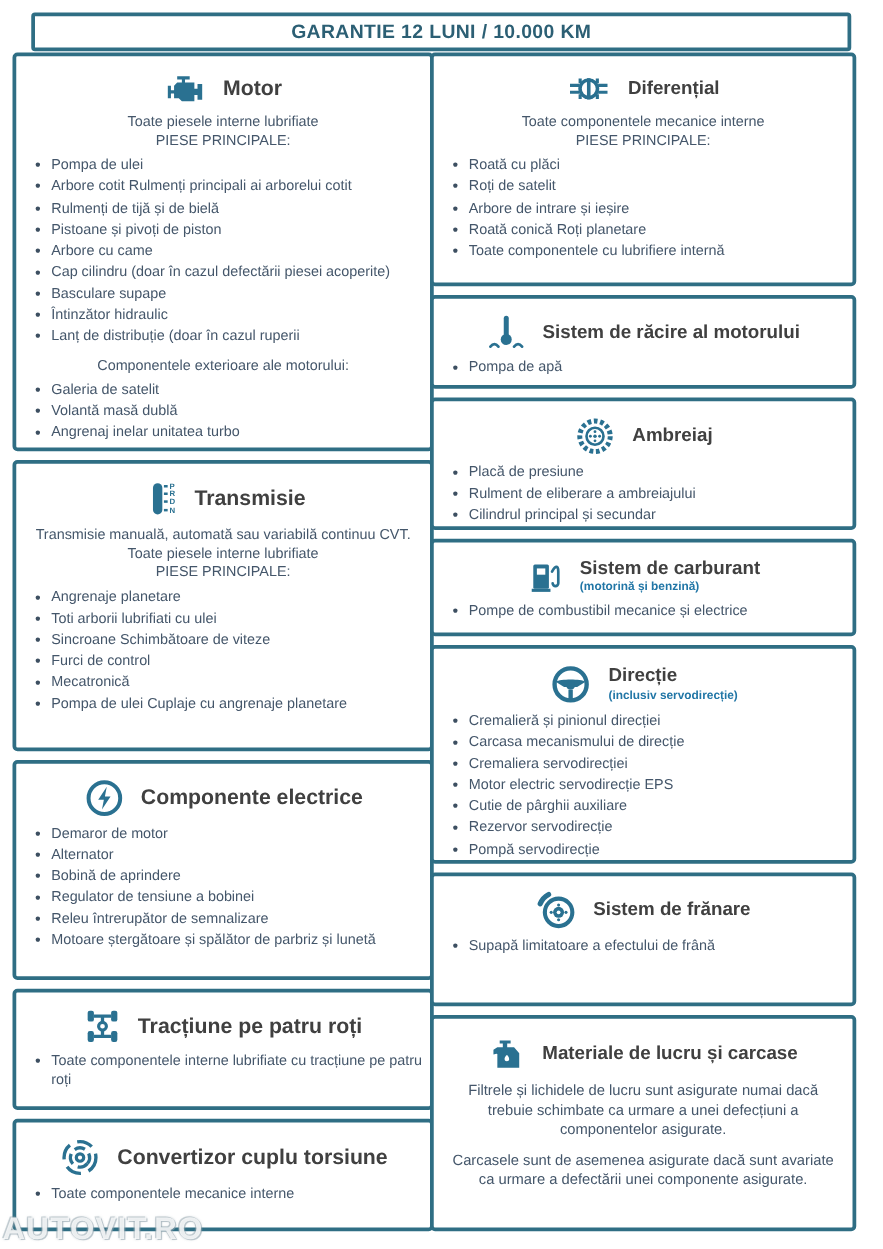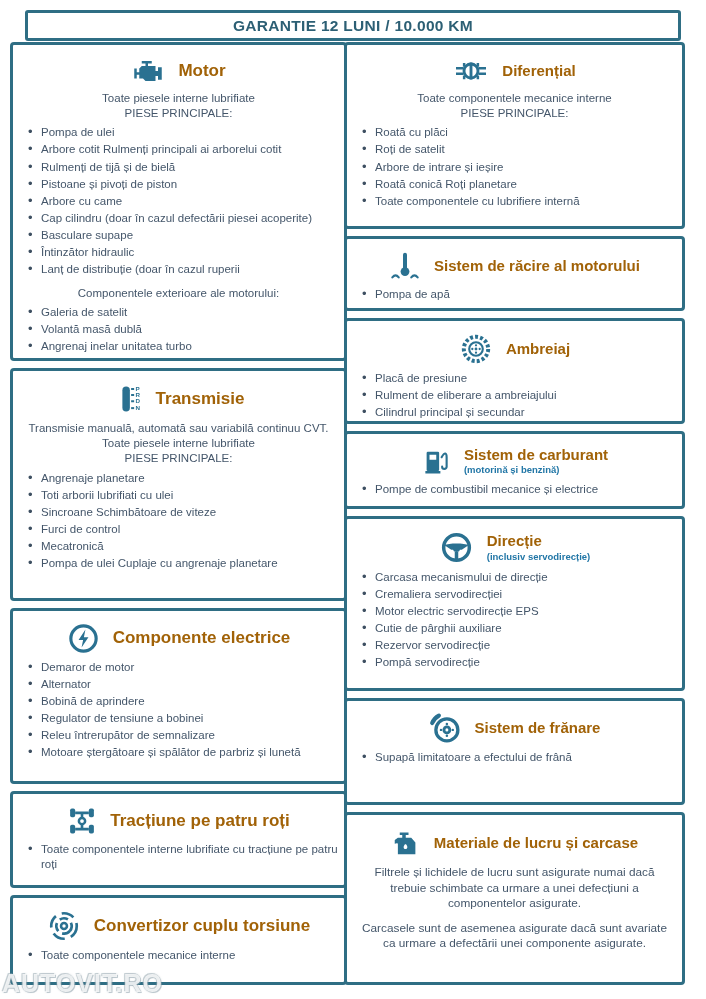--- a/index.html
+++ b/index.html
@@ -28,21 +28,21 @@
   .card-carburant{height:78px}
   .card-ambreiaj{height:106px}
   .card-directie{height:175px}
   .card-franare{height:107px}
   .card-materiale{height:173px}
 
   .card-head{display:flex;align-items:center;justify-content:center;gap:13px;margin:4px 0 5px;}
   .icon{flex:0 0 auto;color:#2a7191;display:flex;align-items:center;}
   .icon svg{display:block;}
   .titles{display:flex;flex-direction:column;align-items:flex-start;}
-  .card-title{margin:0;color:#a16207;font-weight:bold;line-height:1.1;}
+  .card-title{margin:0;color:#404040;font-weight:bold;line-height:1.1;}
   #col-left .card-title{font-size:17px;}
   #col-right .card-title{font-size:15px;}
   .card-subtitle{color:#2176a6;font-weight:bold;font-size:9.5px;margin-top:1px;}
 
   .center-line{margin:0;text-align:center;color:#44566a;font-size:11.5px;line-height:1.32;}
   .center-block{margin:2px 4px 4px;}
   .center-block + .center-block{margin-top:9px;}
   .bullets + .center-block{margin-top:9px;}
 
   ul.bullets{list-style:none;margin:4px 0 0;padding:0;}
@@ -289,20 +289,21 @@
               <circle cx="12" cy="12.6" r="2.4" fill="currentColor"></circle>
               <path d="M12 15v5.5" stroke="currentColor" stroke-width="2.4"></path>
             </svg>
           </span>
           <div class="titles">
             <h2 class="card-title">Direcție</h2>
             <div class="card-subtitle">(inclusiv servodirecție)</div>
           </div>
         </div>
         <ul class="bullets">
+          <li>Cremalieră și pinionul direcției</li>
           <li>Carcasa mecanismului de direcție</li>
           <li>Cremaliera servodirecției</li>
           <li>Motor electric servodirecție EPS</li>
           <li>Cutie de pârghii auxiliare</li>
           <li>Rezervor servodirecție</li>
           <li>Pompă servodirecție</li>
         </ul>
       </section>
       <section class="card frame card-franare">
         <div class="card-head">

